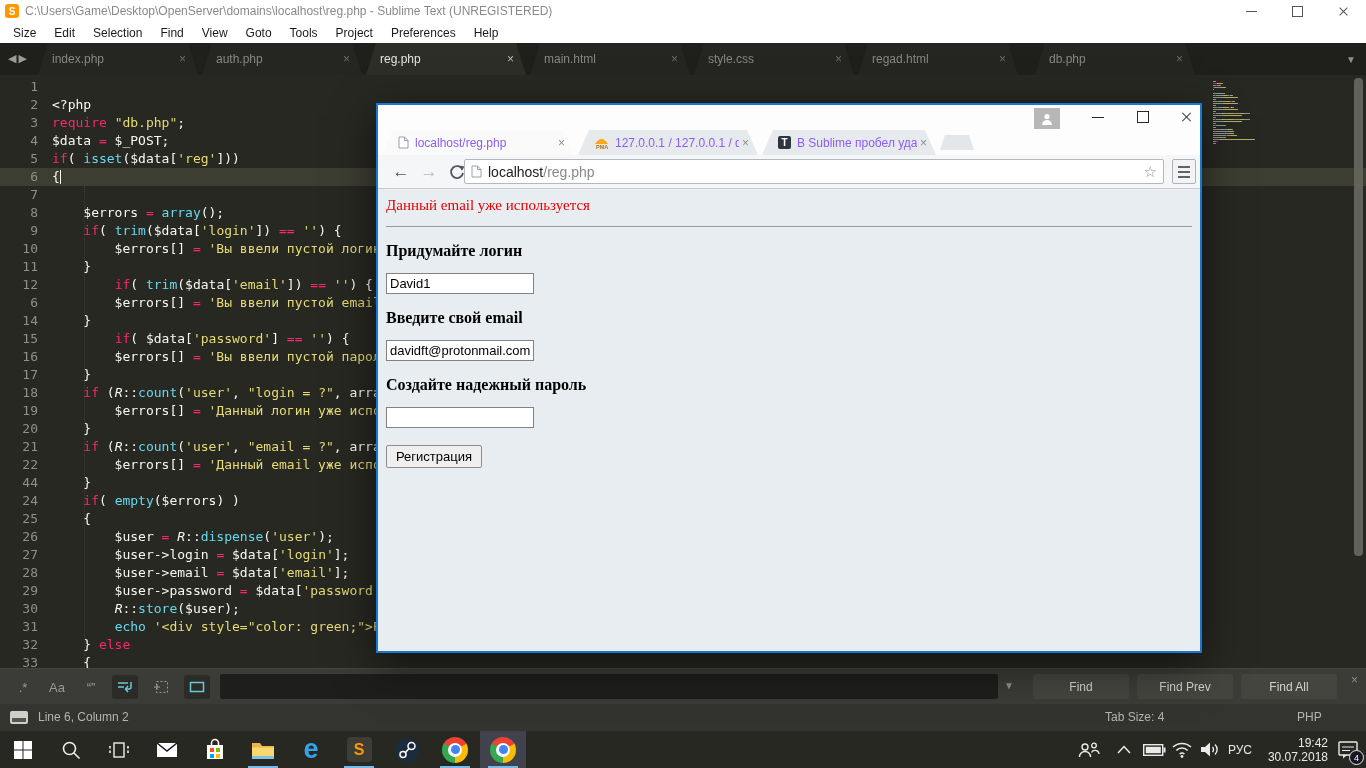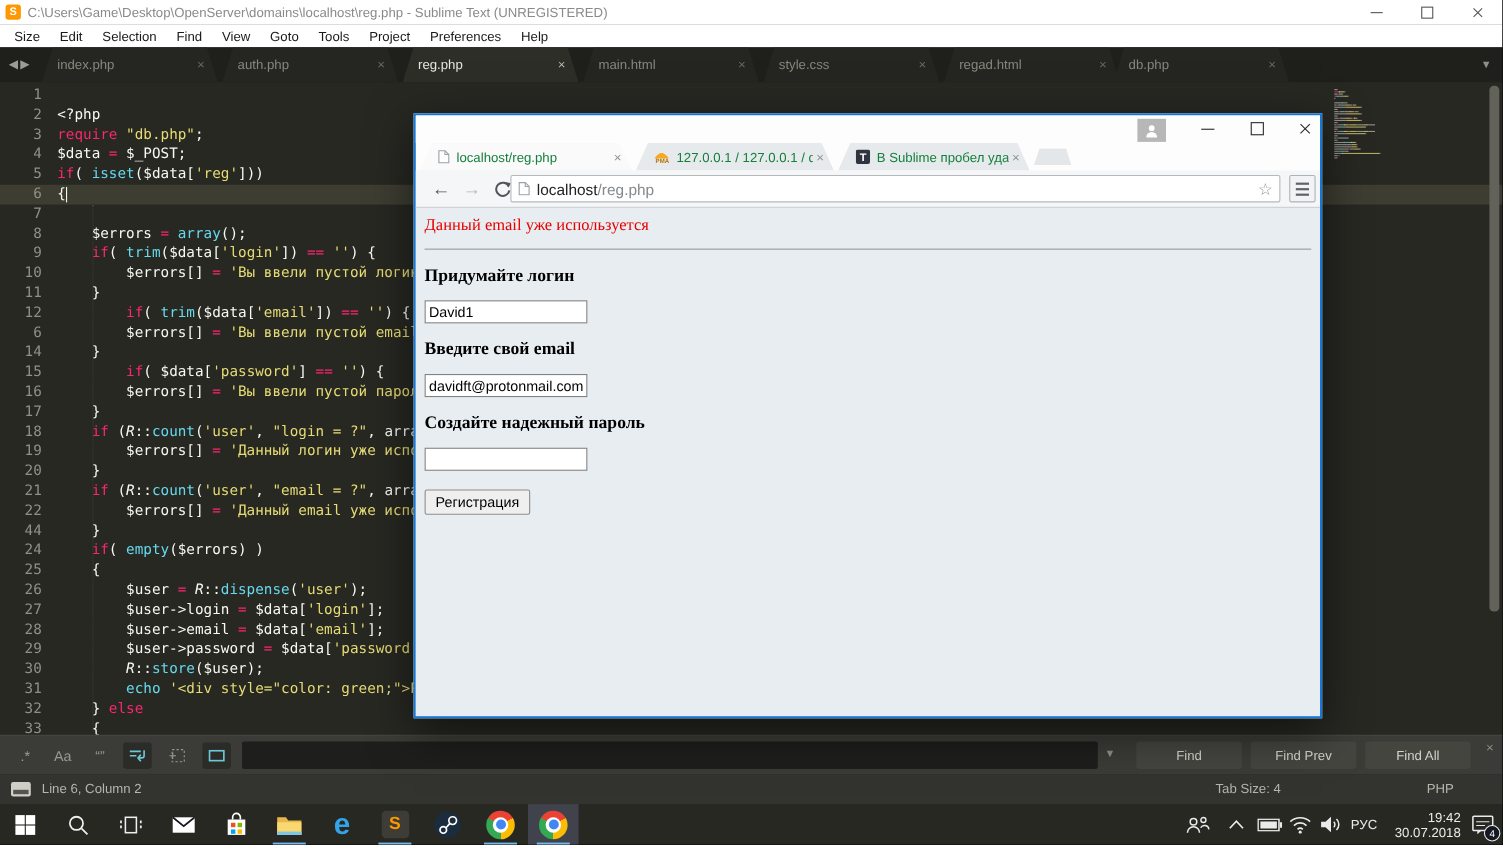--- a/index.html
+++ b/index.html
@@ -59,21 +59,21 @@
   .cr-avatar{position:absolute;left:656px;top:3px;width:26px;height:21px;background:#b7b7b7;display:flex;align-items:center;justify-content:center;}
   .cr-wc{position:absolute;top:0;width:40px;height:24px;display:flex;align-items:center;justify-content:center;}
   .cr-wc.min{left:700px}.cr-wc.max{left:745px}.cr-wc.close{left:788px}
   .crm-min{width:12px;border-bottom:1px solid #2a2a2a;}
   .crm-max{width:10px;height:10px;border:1px solid #2a2a2a;}
   .crm-x{position:relative;width:12px;height:12px;}
   .crm-x:before,.crm-x:after{content:"";position:absolute;left:6px;top:0;width:1px;height:12px;background:#2a2a2a;}
   .crm-x:before{transform:rotate(45deg);} .crm-x:after{transform:rotate(-45deg);}
   .cr-tabs{position:absolute;left:0;top:25px;width:822px;height:25px;}
   .cr-tab{position:absolute;top:0;height:25px;display:flex;align-items:center;box-sizing:border-box;padding:0 6px 0 16px;clip-path:polygon(11px 0,calc(100% - 11px) 0,100% 100%,0 100%);filter:drop-shadow(0 0 1px #9a9a9a);}
-  .cr-tab .t{flex:1;font-size:12px;color:#15803d;overflow:hidden;white-space:nowrap;margin-left:6px;}
+  .cr-tab .t{flex:1;font-size:12px;color:#8b5cf6;overflow:hidden;white-space:nowrap;margin-left:6px;}
   .cr-tab .x{color:#8b8f93;font-size:12px;padding:0 3px;}
   .cr-tab.active{background:#fafafa;}
   .cr-tab.inactive{background:#e7eaec;}
   .cr-newtab{position:absolute;left:562px;top:5px;width:34px;height:15px;background:#e4e7e9;clip-path:polygon(5px 0,calc(100% - 5px) 0,100% 100%,0 100%);filter:drop-shadow(0 0 1px #aaa);}
   .cr-toolbar{position:absolute;left:0;top:50px;width:822px;height:34px;background:#f5f6f7;border-bottom:1px solid #c9ccce;box-sizing:border-box;}
   .cr-nav{position:absolute;top:4px;width:26px;height:26px;display:flex;align-items:center;justify-content:center;font-size:17px;}
   .cr-omni{position:absolute;left:86px;top:4px;width:700px;height:25px;background:#ffffff;border:1px solid #b6b9bb;border-radius:2px;box-sizing:border-box;display:flex;align-items:center;padding:0 6px;}
   .omni-host{font-size:14px;color:#202124;margin-left:6px;}
   .omni-path{font-size:14px;color:#85898d;}
   .omni-star{margin-left:auto;color:#8b9095;font-size:15px;}
@@ -153,21 +153,21 @@
         <span class="x">×</span>
       </div>
     <div class="st-tab" style="left:694px">
         <span class="lbl">style.css</span>
         <span class="x">×</span>
       </div>
     <div class="st-tab" style="left:858px">
         <span class="lbl">regad.html</span>
         <span class="x">×</span>
       </div>
-    <div class="st-tab" style="left:1012px">
+    <div class="st-tab" style="left:1035px">
         <span class="lbl">db.php</span>
         <span class="x">×</span>
       </div>
     <div class="st-tabmore">▼</div>
   </div>
 
   <div class="st-editor">
     <div id="codewrap" style="position:absolute;left:0;top:3px;width:1366px;">
         <div class="code-row"><span class="gut">1</span></div>
         <div class="code-row"><span class="gut">2</span><span class="tk-w">&lt;?php</span></div>

